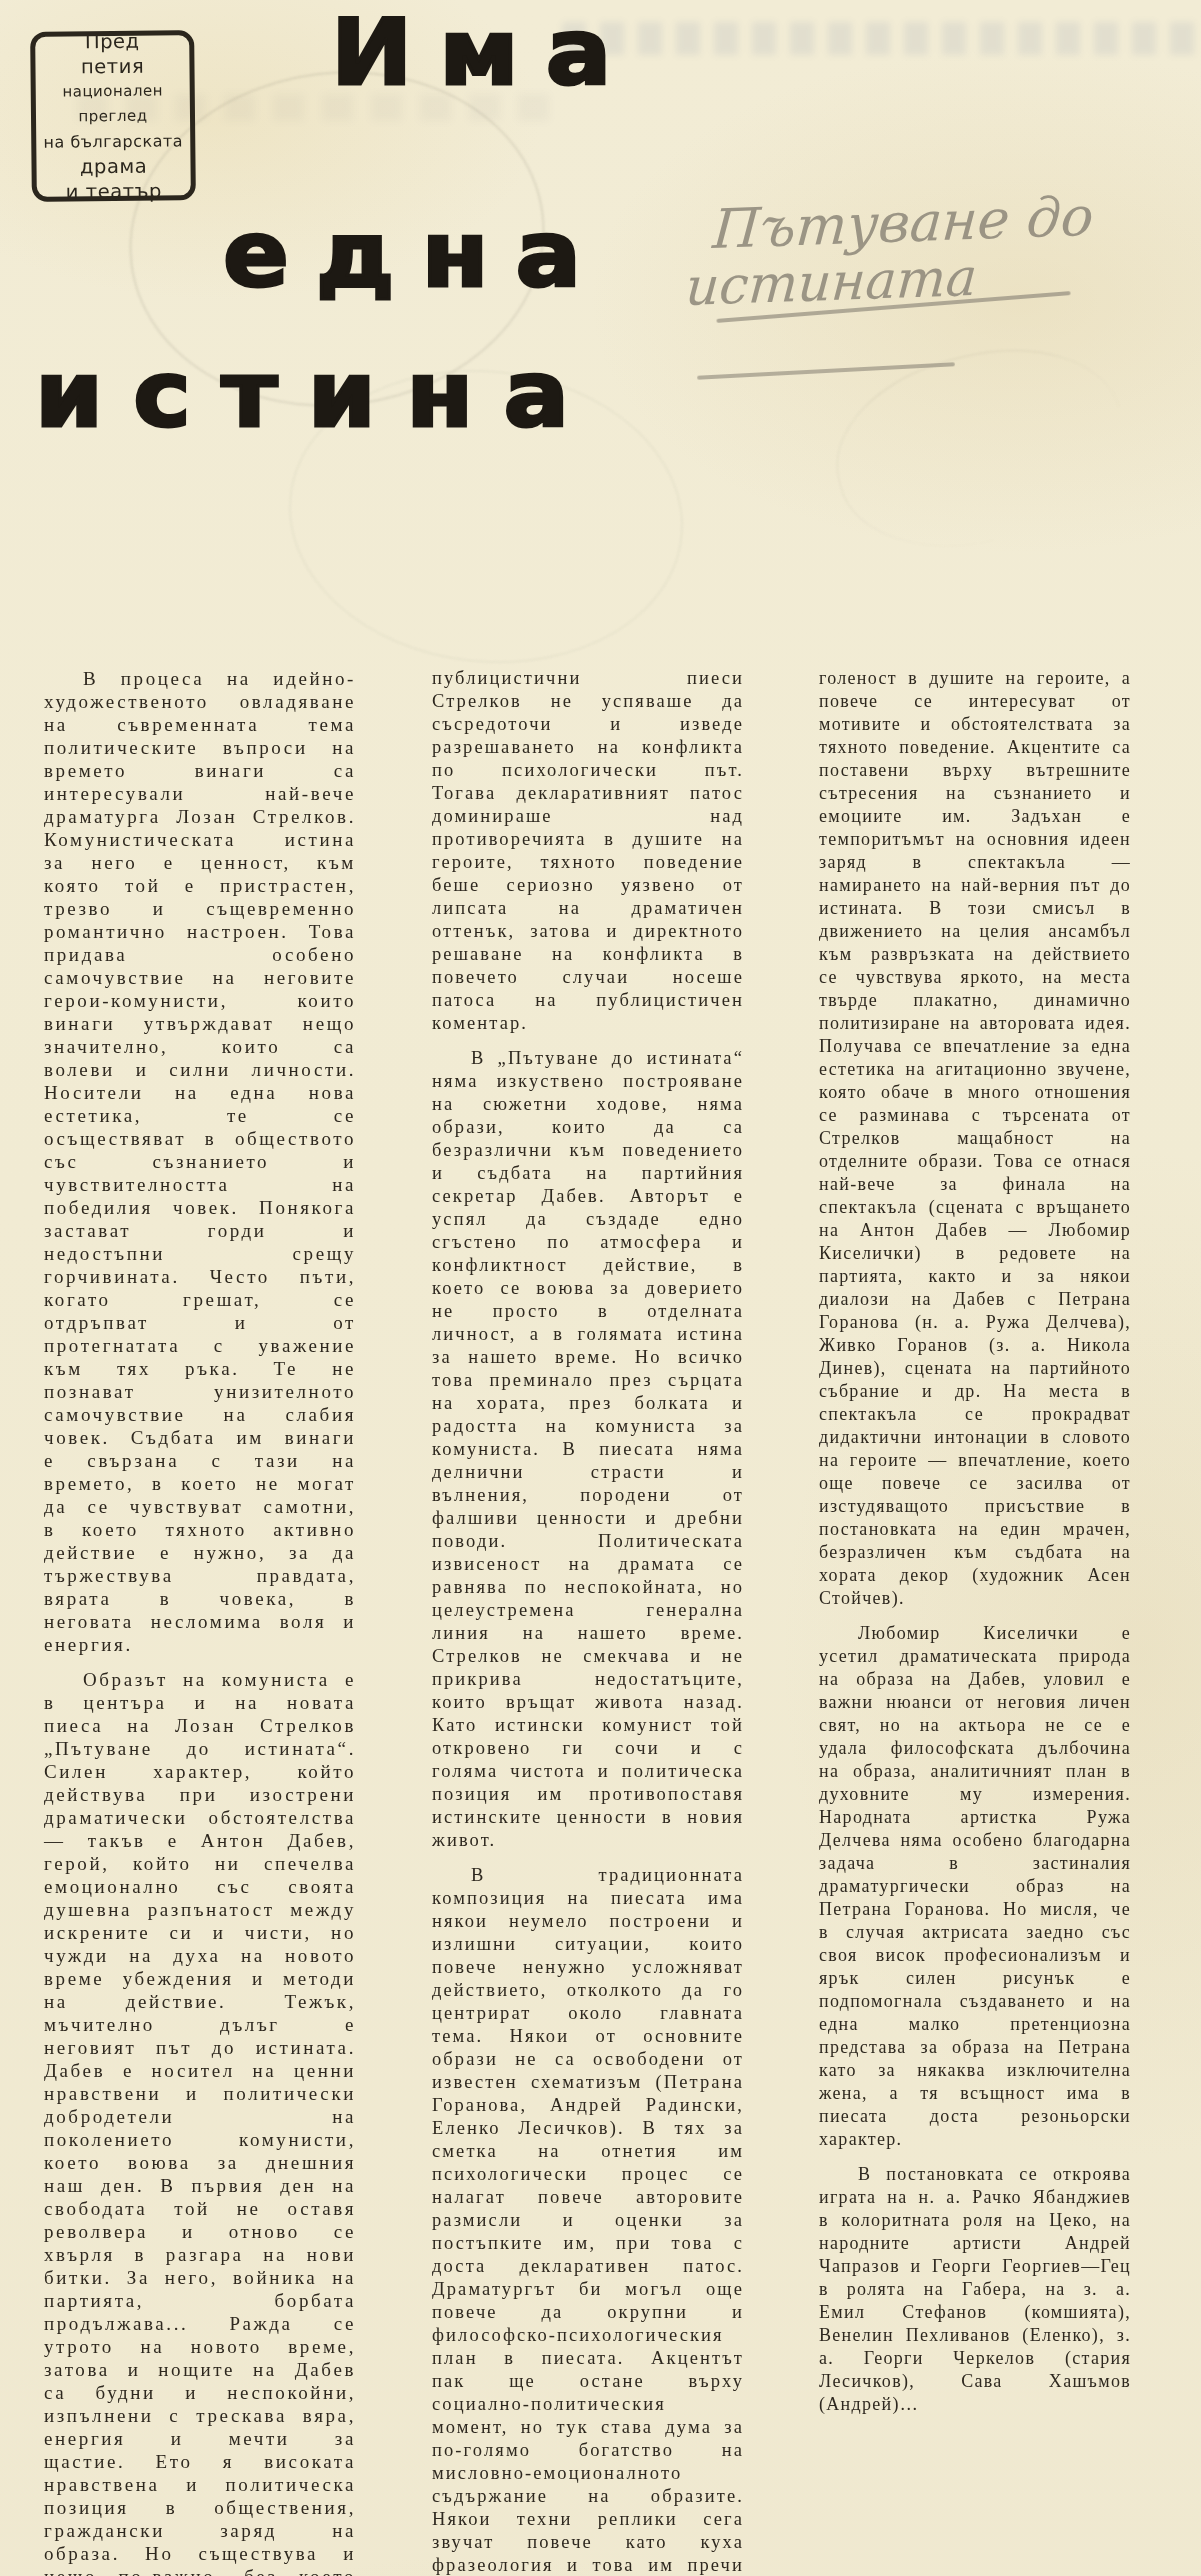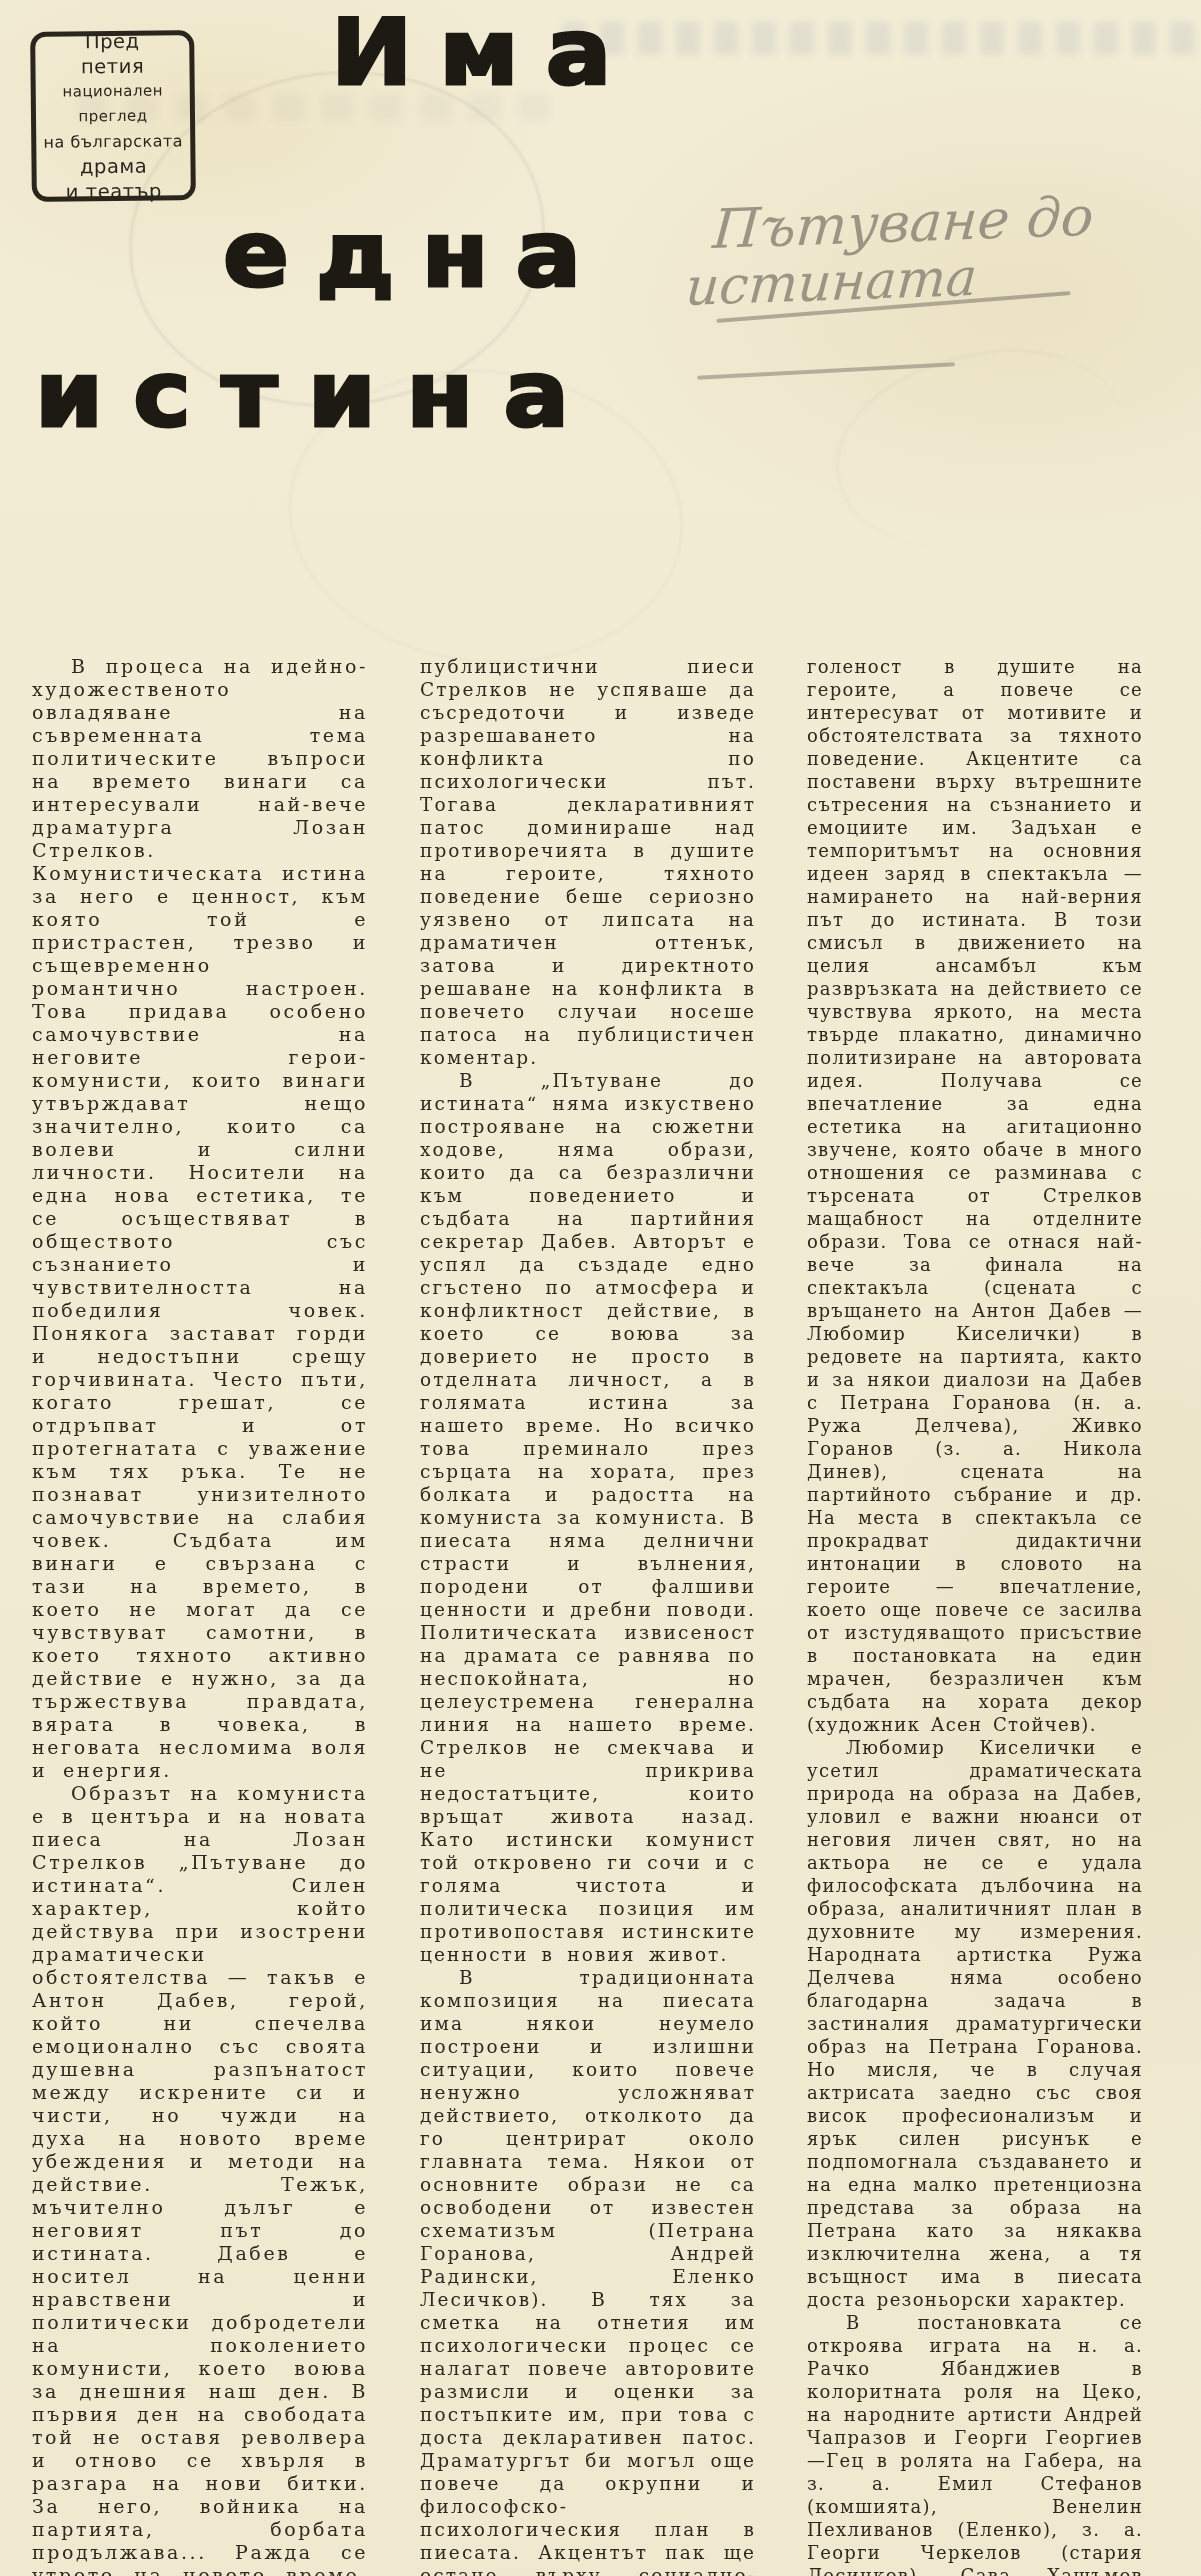--- a/index.html
+++ b/index.html
@@ -87,21 +87,21 @@
     background:#8d8779;opacity:.65;transform:rotate(-4.5deg);border-radius:2.1px;filter:blur(0.5px);}
   .underline-2{position:absolute;left:697px;top:369px;width:258px;height:3.6px;
     background:#8d8779;opacity:.6;transform:rotate(-3deg);border-radius:2.1px;filter:blur(0.5px);}
 
   
   .col{position:absolute;top:655px;width:336px;text-align:justify;
     line-height:23px;max-height:2342px;overflow:hidden;}
   .col-1{left:32px;font-size:19px;letter-spacing:2.6px;word-spacing:7.2px;}
   .col-2{left:420px;font-size:18.5px;letter-spacing:2.1px;word-spacing:5.2px;}
   .col-3{left:807px;font-size:18px;letter-spacing:1.3px;word-spacing:3.6px;}
-  .para{margin:0;text-indent:39px;}
+  .para{margin:12px;text-indent:39px;font-family:Liberation Serif, serif;}
   .para.no-indent{text-indent:0;}
 </style>
 </head>
 <body>
 
 <div class="page">
 
   <div class="bleed-strip"></div>
   <div class="bleed-strip-2"></div>
   <div class="pencil-ellipse"></div>

